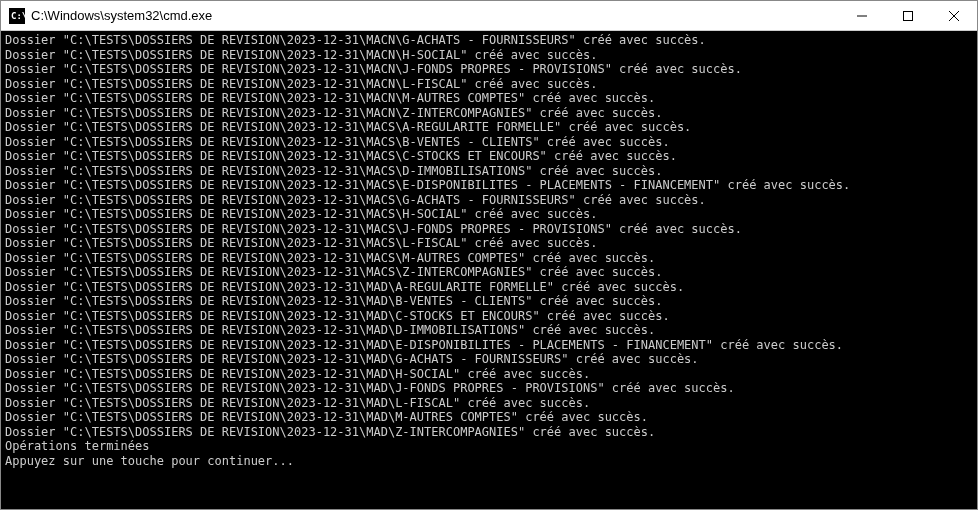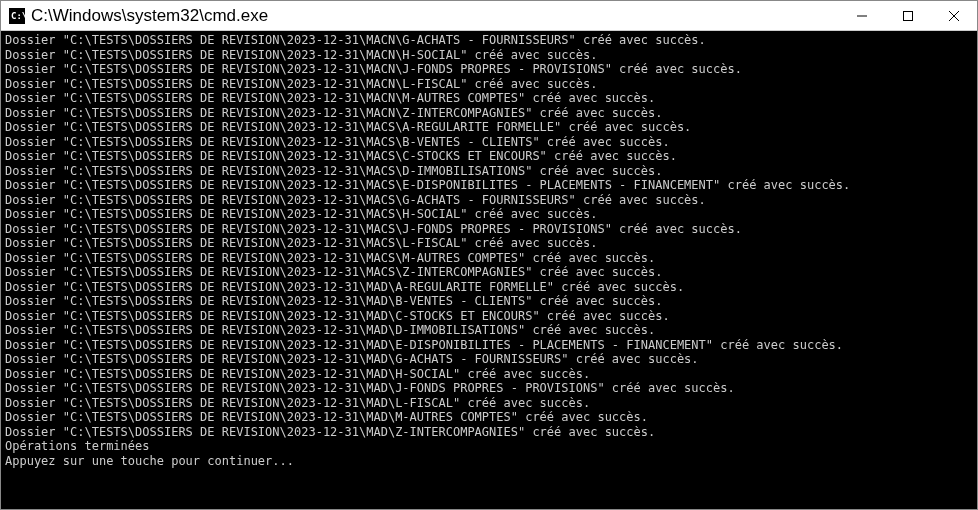--- a/index.html
+++ b/index.html
@@ -33,21 +33,21 @@
       width: 16px;
       height: 16px;
       margin-left: 8px;
       margin-right: 6px;
       display: flex;
       align-items: center;
       justify-content: center;
     }
     .titlebar-title {
       flex: 1;
-      font-size: 17px;
+      font-size: 13px;
       color: #000;
       line-height: 30px;
     }
     .win-controls {
       display: flex;
       height: 100%;
     }
     .win-btn {
       width: 46px;
       height: 30px;

